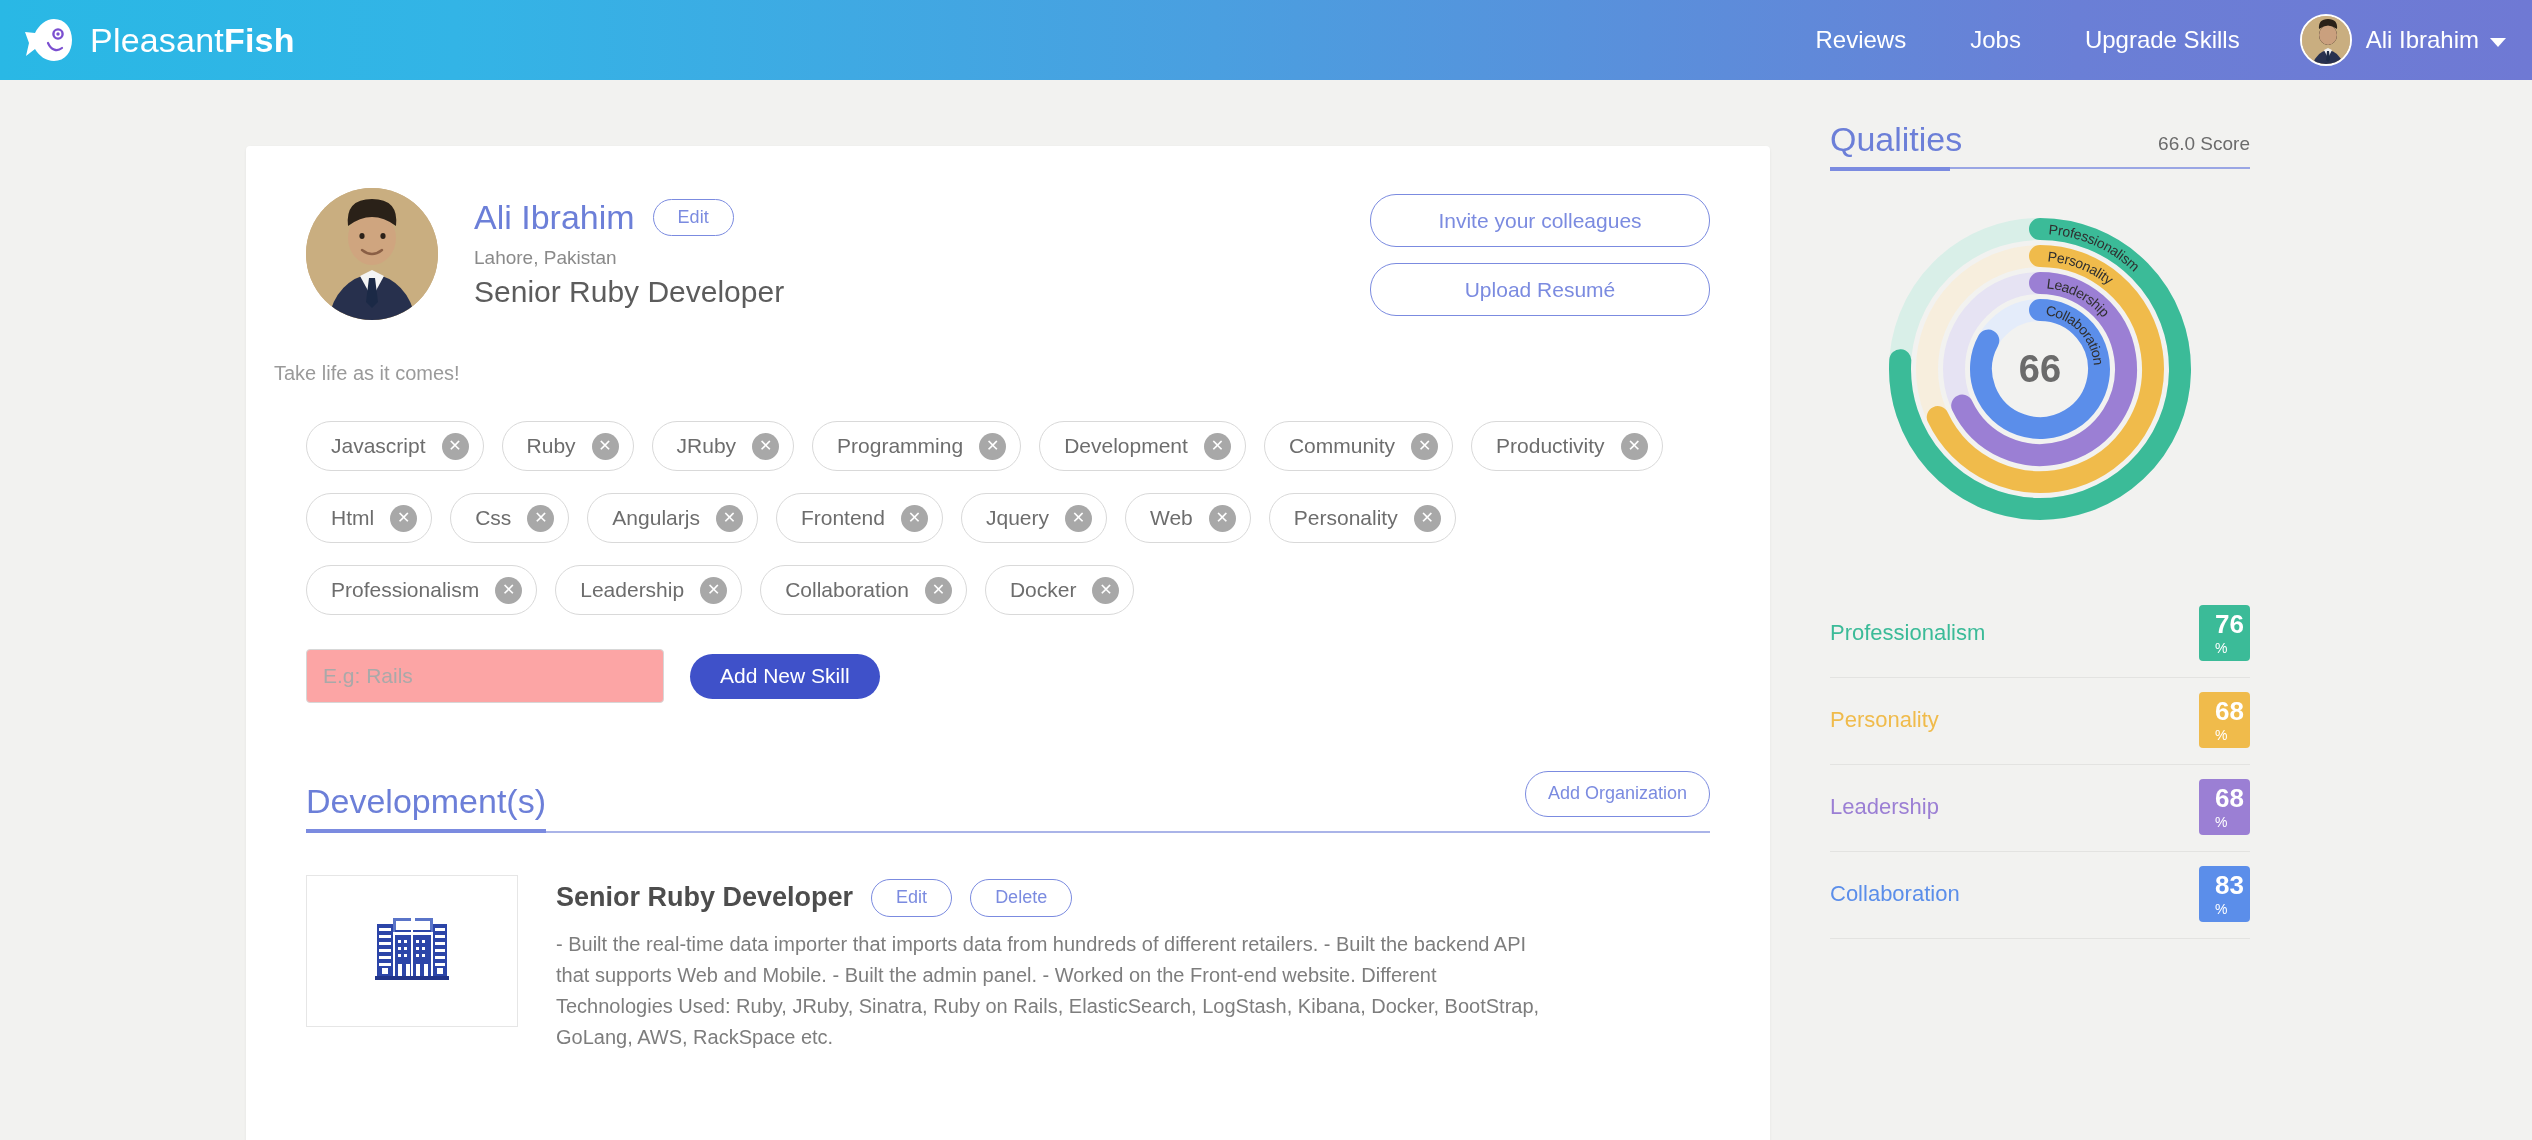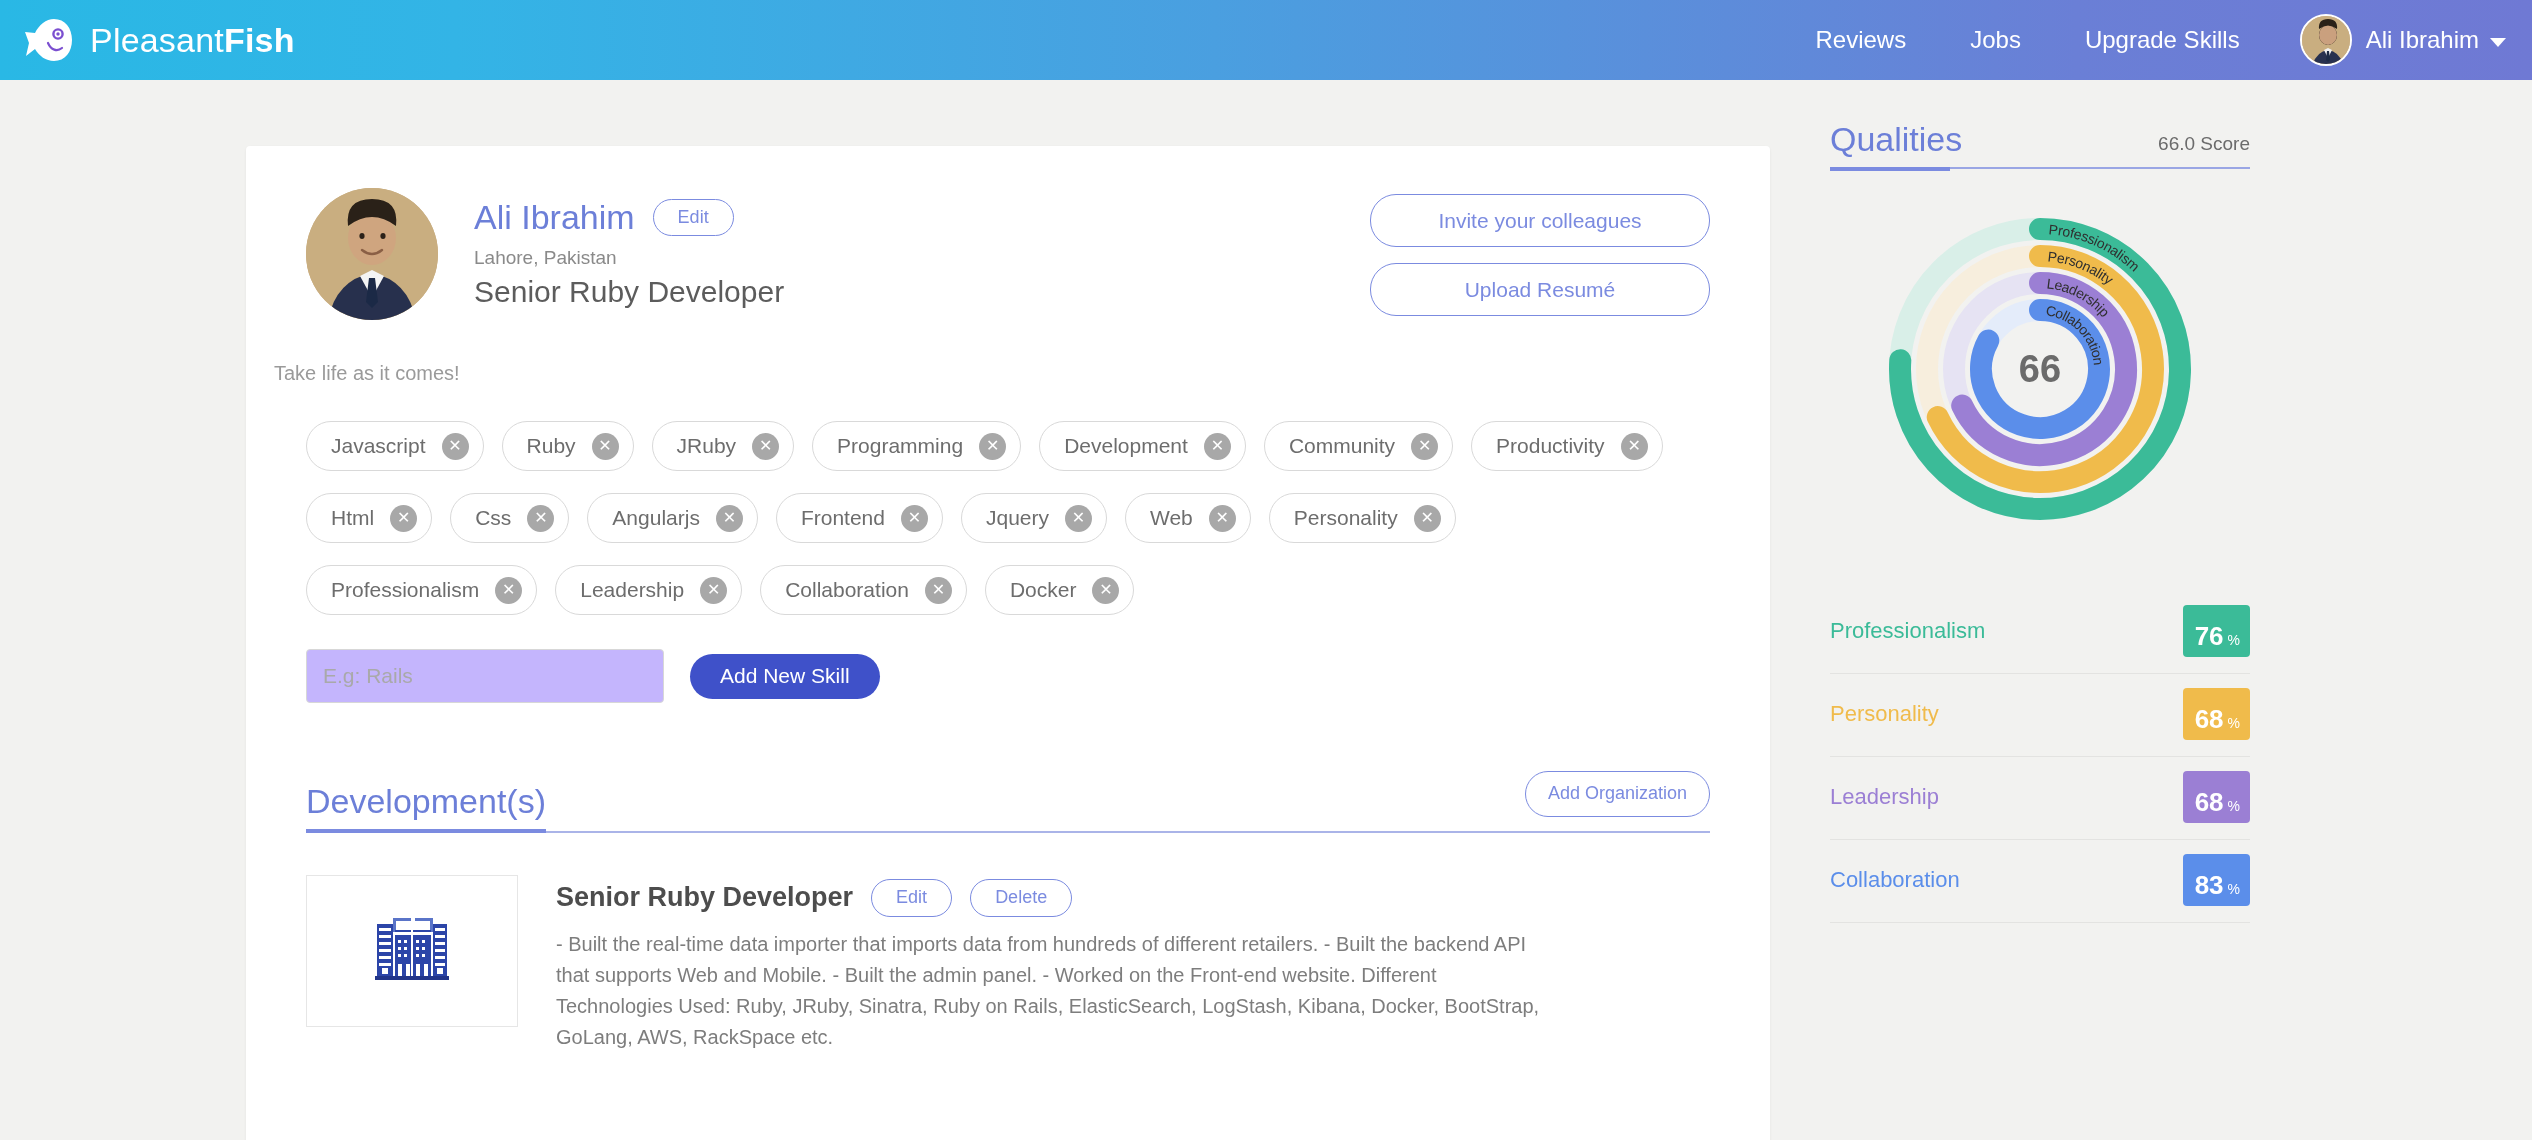--- a/index.html
+++ b/index.html
@@ -100,21 +100,21 @@
     background: #a8a8a8; color: #ffffff;
     display: inline-flex; align-items: center; justify-content: center;
     font-size: 16px; line-height: 1; margin-left: 16px; cursor: pointer;
     font-family: "Liberation Sans", sans-serif;
   }
 
   .addskill-row { display: flex; align-items: center; padding: 0 60px; margin-top: 12px; }
   .skill-input {
     width: 358px; height: 54px; border: 1px solid #d7d7d7; border-radius: 4px;
     font-size: 21px; color: #555; padding: 0 16px; outline: none;
-    font-family: "Liberation Sans", sans-serif; background: #c4b5fd;
+    font-family: "Liberation Sans", sans-serif; background: #fca5a5;
   }
   .skill-input::placeholder { color: #a9a9a9; }
   .btn-primary {
     margin-left: 26px; background: #3f51c9; color: #fff; border: none;
     border-radius: 28px; height: 45px; padding: 0 30px; font-size: 21px;
     cursor: pointer; font-family: "Liberation Sans", sans-serif; white-space: nowrap;
   }
 
   
   .org-head {
@@ -156,21 +156,21 @@
   .ring-wrap { margin-top: 40px; display: flex; justify-content: center; }
 
   .q-list { margin-top: 62px; }
   .q-row {
     display: flex; align-items: center; padding: 14px 0 16px 0;
     border-bottom: 1px solid #e3e3e1;
   }
   .q-name { font-size: 22px; }
   .q-badge {
     margin-left: auto; color: #fff; border-radius: 4px;
-    padding: 16px 10px 5px 12px; display: inline-flex; align-items: baseline;
+    padding: 4px 10px 5px 12px; display: inline-flex; align-items: baseline; flex-direction: column;
   }
   .q-val { font-size: 26px; font-weight: 700; }
   .q-pct { font-size: 14px; margin-left: 4px; }
 </style>
 </head>
 <body>
 
 <div class="topnav">
   <div class="brand">
     <span class="fish-logo">

